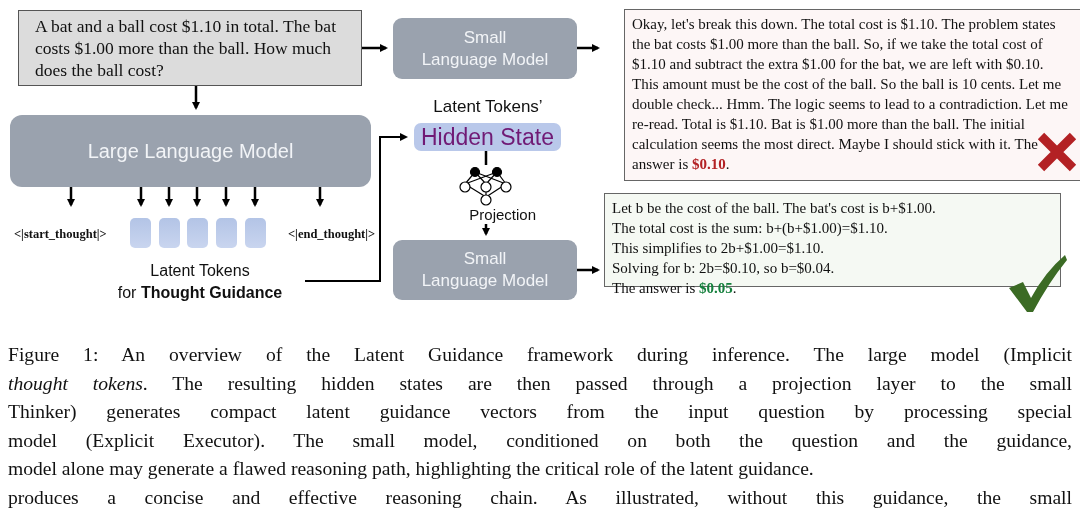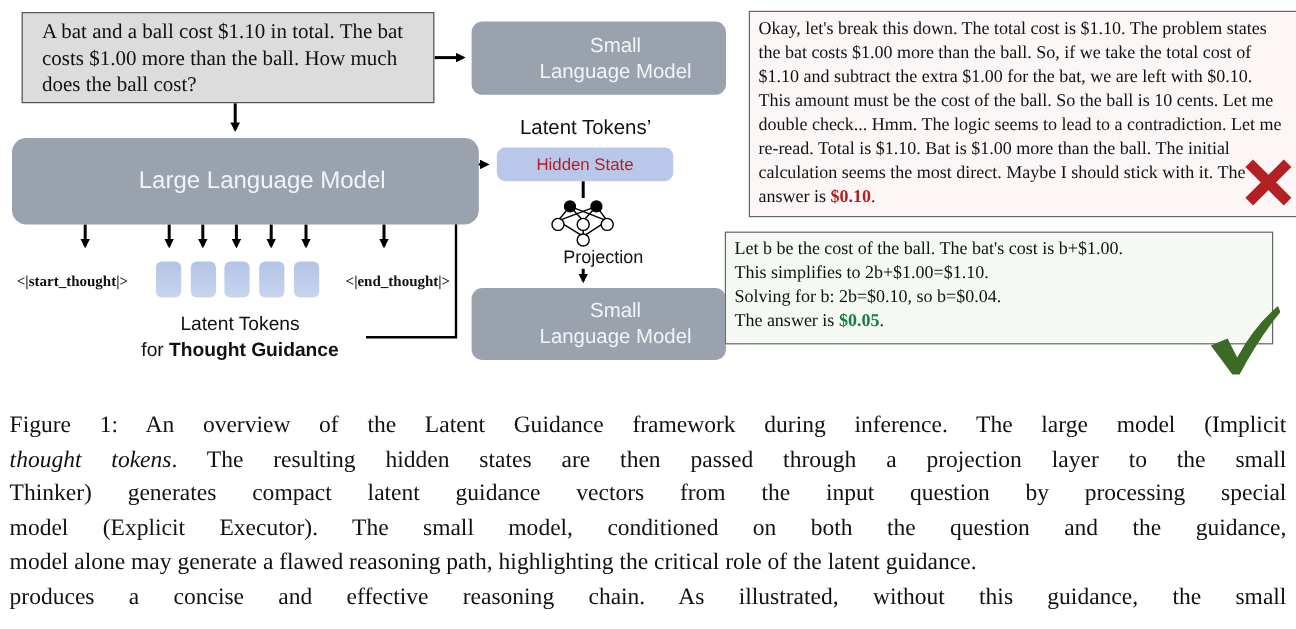--- a/index.html
+++ b/index.html
@@ -2,26 +2,26 @@
 <html><head>
 <meta charset="utf-8">
 <style>
   html, body { margin: 0; padding: 0; background: #ffffff; }
   body { width: 1080px; height: 524px; position: relative; overflow: hidden; font-family: "Liberation Serif", serif; color: #111; }
   .abs { position: absolute; }
   .serif { font-family: "Liberation Serif", serif; }
 
   #question-box { left: 18px; top: 10px; width: 344px; height: 76px; background: #dcdcdc; border: 1.5px solid #555; box-sizing: border-box; padding: 4px 16px; font-size: 17.5px; line-height: 22px; }
 
-  .model-box { background: #9aa2ae; color: #f2f4f7; border-radius: 12px; display: flex; align-items: center; justify-content: center; text-align: center; font-family: "Liberation Sans", sans-serif; padding-left: 28px; }
+  .model-box { background: #9aa2ae; color: #f2f4f7; border-radius: 12px; display: flex; align-items: center; justify-content: center; text-align: center; font-family: "Liberation Sans", sans-serif; }
   #llm-box { left: 10px; top: 115px; width: 361px; height: 72px; font-size: 20px; }
   #slm-top { left: 393px; top: 18px; width: 184px; height: 61px; font-size: 17px; line-height: 22px; border-radius: 9px; }
   #slm-bottom { left: 393px; top: 240px; width: 184px; height: 60px; font-size: 17px; line-height: 22px; border-radius: 9px; }
 
-  #hidden-state { left: 414px; top: 123px; width: 147px; height: 28px; background: #b9c8ea; color: #b91c1c; border-radius: 7px; display:flex; align-items:center; justify-content:center; font-family: "Liberation Sans", sans-serif; font-size: 14px; }
+  #hidden-state { left: 414px; top: 123px; width: 147px; height: 28px; background: #b9c8ea; color: #701a75; border-radius: 7px; display:flex; align-items:center; justify-content:center; font-family: "Liberation Sans", sans-serif; font-size: 23px; }
   #latent-tokens-label { left: 400px; top: 97px; width: 176px; text-align: center; font-family: "Liberation Sans", sans-serif; font-size: 17px; }
 
   #projection-label { left: 436px; top: 206px; width: 100px; text-align: right; font-family: "Liberation Sans", sans-serif; font-size: 15px; font-weight: normal; }
 
   .token { width: 21px; height: 30px; background: linear-gradient(#b3c4e6, #c9d5ef); border-radius: 5px; top: 218px; }
 
   #start-thought { left: 14px; top: 227px; font-size: 12.5px; font-weight: bold; }
   #end-thought { left: 272px; top: 227px; font-size: 12.5px; font-weight: bold; margin-left: 16px; }
 
   #guidance-label { left: 95px; top: 260px; width: 210px; text-align: center; font-family: "Liberation Sans", sans-serif; font-size: 16px; line-height: 22px; }
@@ -133,20 +133,21 @@
 
 <div id="wrong-box" class="abs out-box">
   <span>Okay, let's break this down. The total cost is $1.10. The problem states the bat costs $1.00 more than the ball. So, if we take the total cost of $1.10 and subtract the extra $1.00 for the bat, we are left with $0.10. This amount must be the cost of the ball. So the ball is 10 cents. Let me double check... Hmm. The logic seems to lead to a contradiction. Let me re-read. Total is $1.10. Bat is $1.00 more than the ball. The initial calculation seems the most direct. Maybe I should stick with it. The answer is </span><span class="ans-red">$0.10</span><span>.</span>
   <svg class="abs" style="left:410px;top:120px" width="44" height="44">
     <path d="M6,6 L38,38 M38,6 L6,38" stroke="#b32124" stroke-width="9" stroke-linecap="butt"></path>
   </svg>
 </div>
 
 <div id="right-box" class="abs out-box">
   <div>Let b be the cost of the ball. The bat's cost is b+$1.00.</div>
+  <div>The total cost is the sum: b+(b+$1.00)=$1.10.</div>
   <div>This simplifies to 2b+$1.00=$1.10.</div>
   <div>Solving for b: 2b=$0.10, so b=$0.04.</div>
   <div><span>The answer is </span><span class="ans-green">$0.05</span><span>.</span></div>
 </div>
 <svg class="abs" style="left:1005px;top:252px" width="62" height="64">
   <path d="M4,36 L18,30 L26,46 Q40,20 60,3 L62,8 Q44,30 28,60 L22,60 Z" fill="#3b6b24"></path>
 </svg>
 
 <div id="caption" class="abs serif">
   <span class="line">Figure 1: An overview of the Latent Guidance framework during inference. The large model (Implicit</span>

